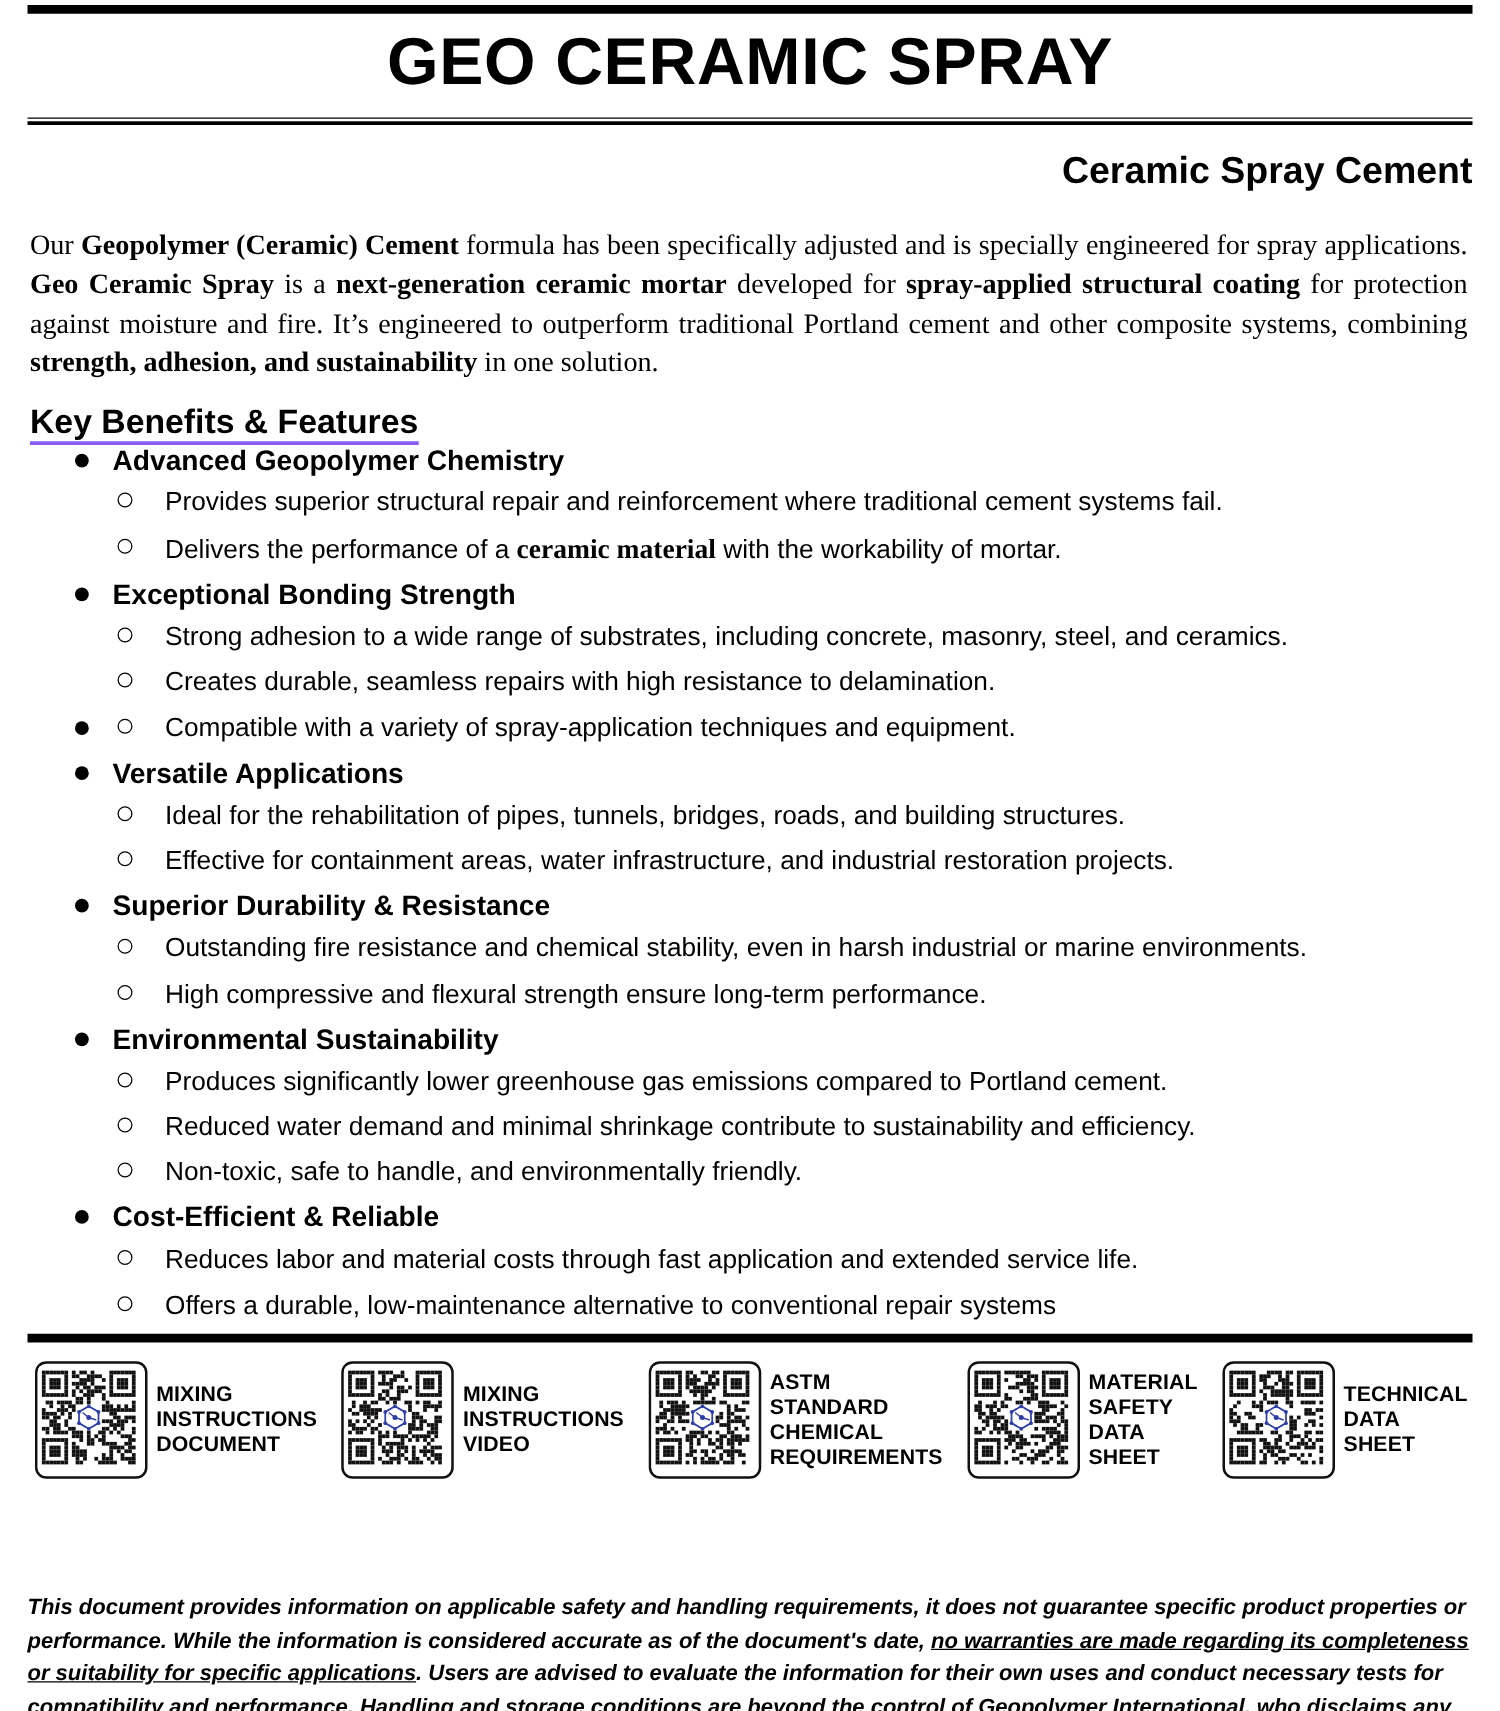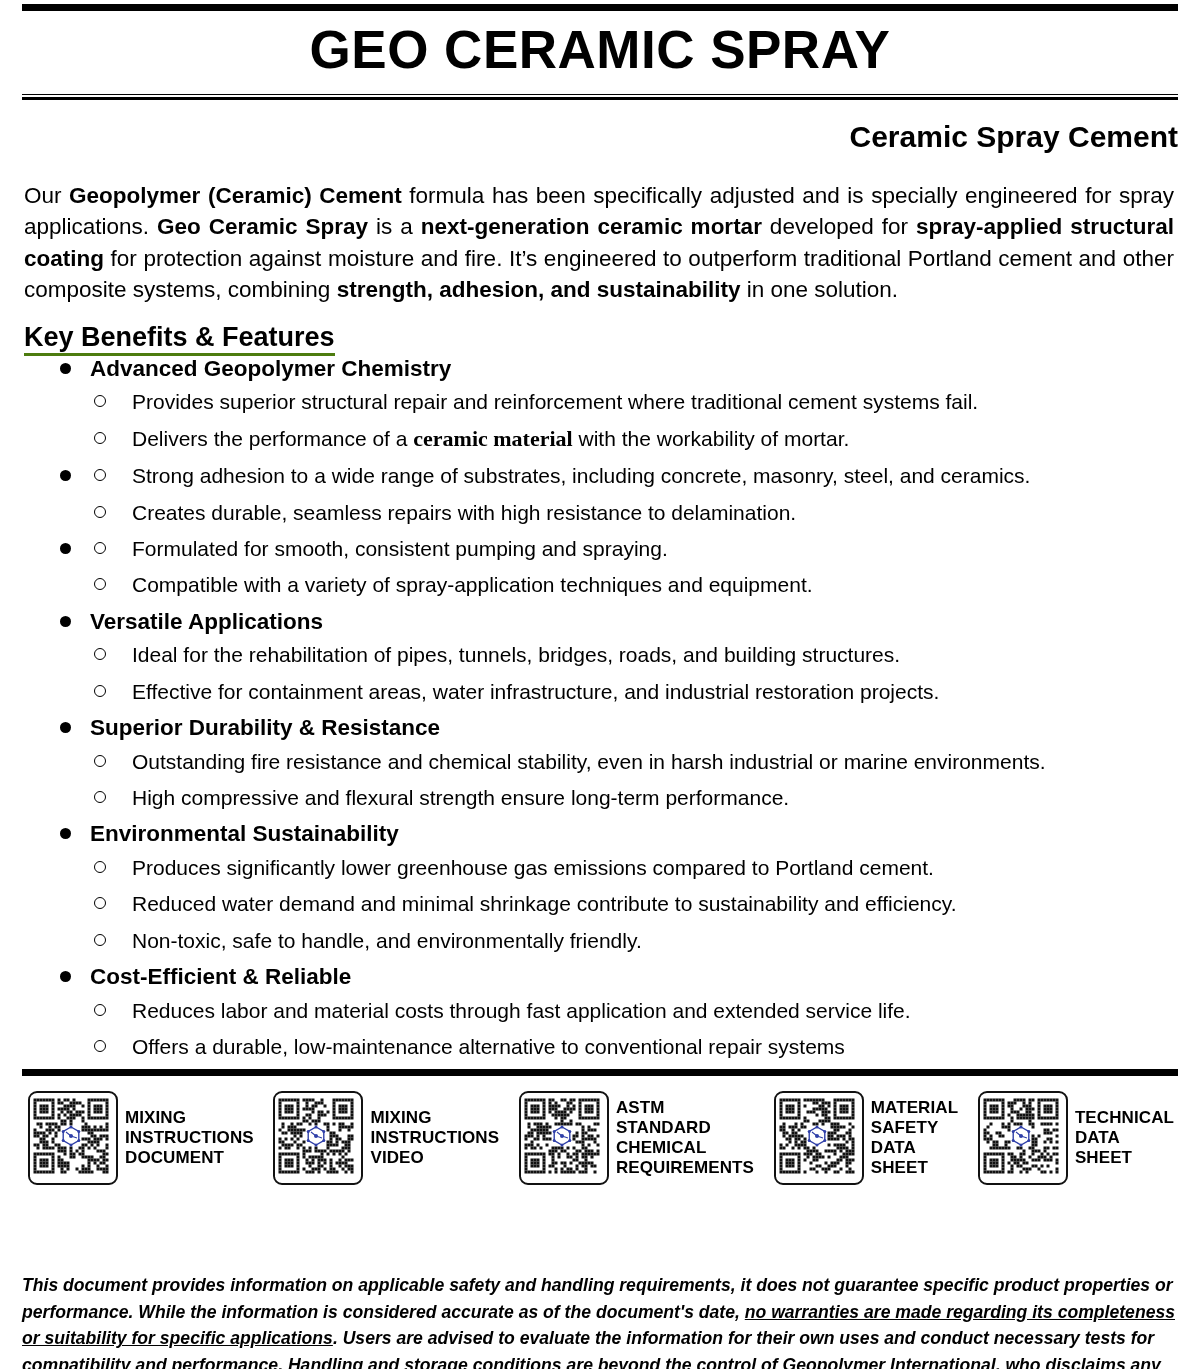--- a/index.html
+++ b/index.html
@@ -63,38 +63,38 @@
   .doc-subtitle {
     text-align: right;
     font-size: 30px;
     font-weight: bold;
     margin: 25px 0 0 0;
     font-family: "Liberation Sans", sans-serif;
   }
 
   
   .intro {
-    font-family: Liberation Sans, sans-serif;
+    font-family: Liberation Serif, serif;
     font-size: 22.5px;
     line-height: 1.40;
     text-align: justify;
     margin: 26px 0 0 0;
     padding: 0 4px 0 2px;
   }
   .intro b { font-weight: bold; }
 
   
   .section-heading {
     font-size: 27px;
     font-weight: bold;
     margin: 16px 0 2px 0;
     padding-left: 2px;
   }
   .section-heading span {
-    border-bottom: 3px solid #4d7c0f;
+    border-bottom: 3px solid #8b5cf6;
     padding-bottom: 1px;
   }
 
   
   .benefits { margin-top: 1px; }
 
   .bullet-group { }
 
   .bullet-lead {
     position: relative;
@@ -217,27 +217,26 @@
     <span>Key Benefits &amp; Features</span>
   </div>
 
   <div class="benefits" id="benefits-list">
       <div class="bullet-group">
         <div class="bullet-lead"><span class="marker"><i></i></span><span>Advanced Geopolymer Chemistry</span></div>
         <div class="sub-item"><span class="marker"><i></i></span><span>Provides superior structural repair and reinforcement where traditional cement systems fail.</span></div>
         <div class="sub-item"><span class="marker"><i></i></span><span>Delivers the performance of a </span><span class="serif-bold">ceramic material</span><span> with the workability of mortar.</span></div>
       </div>
       <div class="bullet-group">
-        <div class="bullet-lead"><span class="marker"><i></i></span></div>
+        <div class="bullet-lead"><span class="marker"><i></i></span><span>Exceptional Bonding Strength</span></div>
         <div class="sub-item"><span class="marker"><i></i></span><span>Strong adhesion to a wide range of substrates, including concrete, masonry, steel, and ceramics.</span></div>
         <div class="sub-item"><span class="marker"><i></i></span><span>Creates durable, seamless repairs with high resistance to delamination.</span></div>
       </div>
       <div class="bullet-group">
         <div class="bullet-lead"><span class="marker"><i></i></span></div>
-        <div class="sub-item"><span class="marker"><i></i></span><span>Formulated for smooth, consistent pumping and spraying.</span></div>
         <div class="sub-item"><span class="marker"><i></i></span><span>Compatible with a variety of spray-application techniques and equipment.</span></div>
       </div>
       <div class="bullet-group">
         <div class="bullet-lead"><span class="marker"><i></i></span><span>Versatile Applications</span></div>
         <div class="sub-item"><span class="marker"><i></i></span><span>Ideal for the rehabilitation of pipes, tunnels, bridges, roads, and building structures.</span></div>
         <div class="sub-item"><span class="marker"><i></i></span><span>Effective for containment areas, water infrastructure, and industrial restoration projects.</span></div>
       </div>
       <div class="bullet-group">
         <div class="bullet-lead"><span class="marker"><i></i></span><span>Superior Durability &amp; Resistance</span></div>
         <div class="sub-item"><span class="marker"><i></i></span><span>Outstanding fire resistance and chemical stability, even in harsh industrial or marine environments.</span></div>

